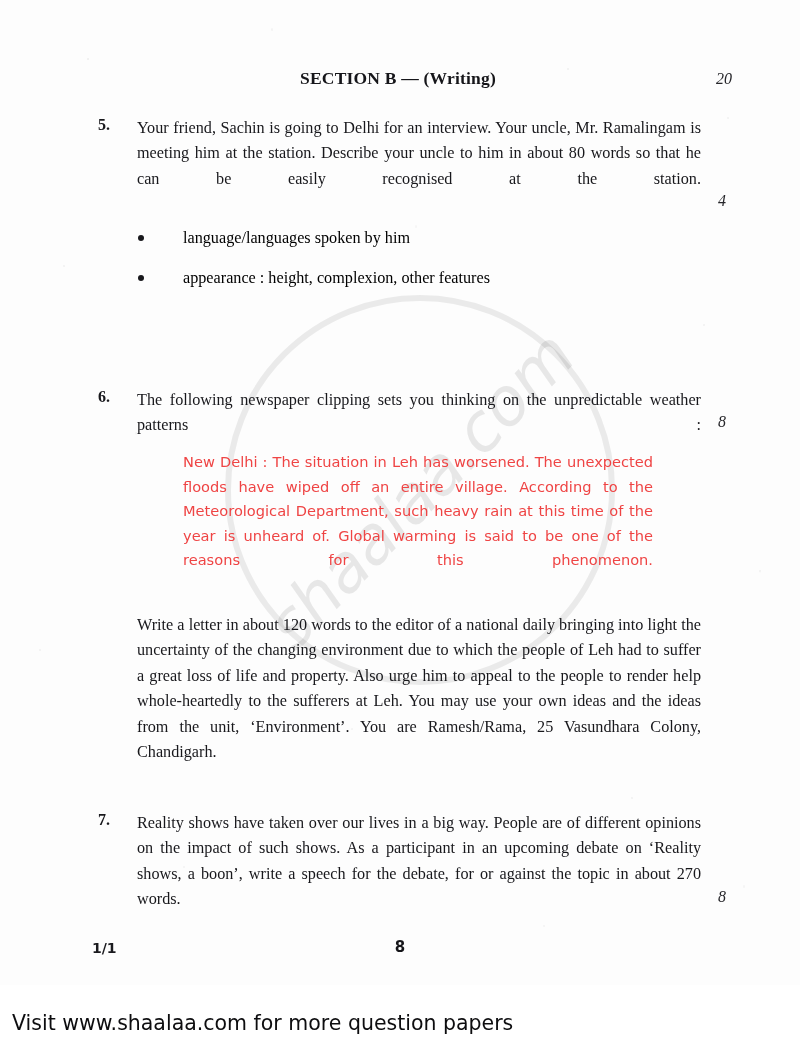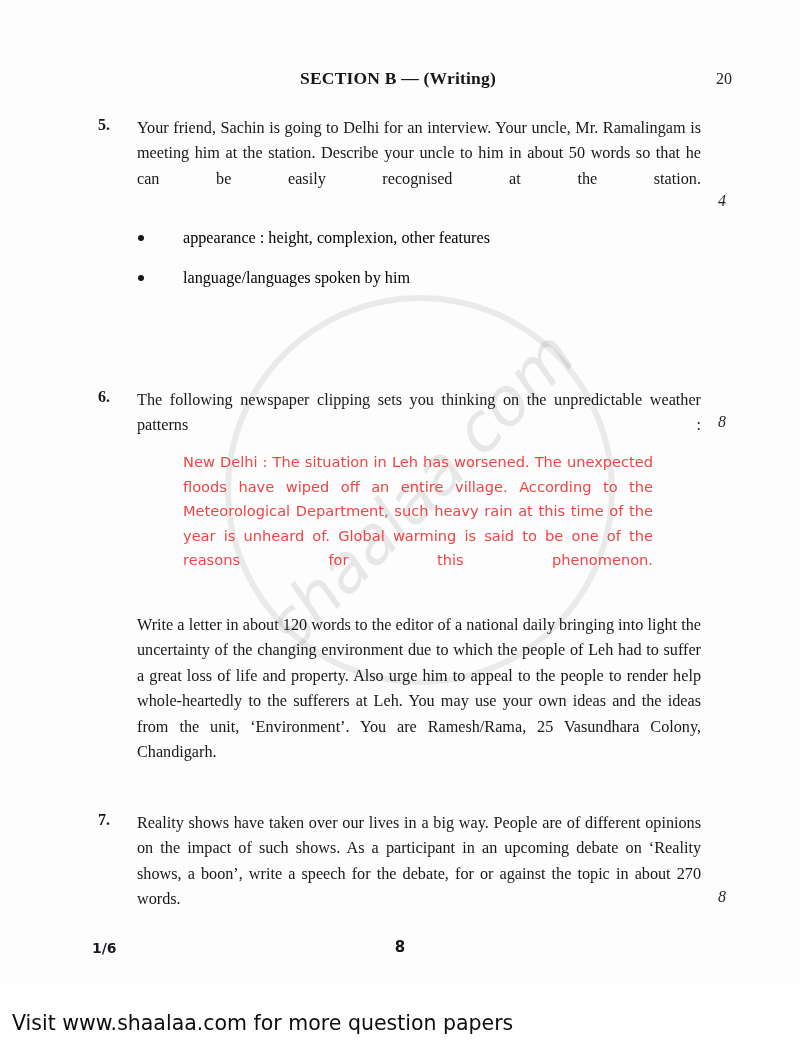--- a/index.html
+++ b/index.html
@@ -101,20 +101,21 @@
     font-size: 17.5px;
     font-weight: bold;
     color: #16161a;
     letter-spacing: 0.2px;
   }
   #header-marks {
     position: absolute;
     left: 716px;
     top: 2px;
     font-size: 16px;
+    font-style: italic;
     color: #26262a;
   }
 
   
   .question {
     position: absolute;
     color: #18181c;
   }
   .q-num {
     position: absolute;
@@ -257,53 +258,53 @@
     <div class="wm-text">shaalaa.com</div>
   </div>
 
   <div id="doc-header">
     <div id="section-heading">SECTION B — (Writing)</div>
     <div id="header-marks">20</div>
   </div>
 
   <div class="question" style="left:98px; top:116px; width:606px;">
     <div class="q-num">5.</div>
-    <div class="q-body lastline-left">Your friend, Sachin is going to Delhi for an interview. Your uncle, Mr. Ramalingam is meeting him at the station. Describe your uncle to him in about 50 words so that he can be easily recognised at the station.</div>
+    <div class="q-body lastline-left">Your friend, Sachin is going to Delhi for an interview. Your uncle, Mr. Ramalingam is meeting him at the station. Describe your uncle to him in about 80 words so that he can be easily recognised at the station.</div>
     <div class="marks" style="left:620px; top:76px;">4</div>
   </div>
 
   <ul class="bullets" style="left:138px; top:226px;">
+    <li>
+      <span class="dot"></span>
+      <span class="btext">language/languages spoken by him</span>
+    </li>
     <li>
       <span class="dot"></span>
       <span class="btext">appearance : height, complexion, other features</span>
     </li>
-    <li>
-      <span class="dot"></span>
-      <span class="btext">language/languages spoken by him</span>
-    </li>
   </ul>
 
   <div class="question" style="left:98px; top:388px; width:606px;">
     <div class="q-num">6.</div>
     <div class="q-body lastline-left">The following newspaper clipping sets you thinking on the unpredictable weather patterns :</div>
     <div class="marks" style="left:620px; top:25px;">8</div>
   </div>
 
   <div id="clipping">New Delhi : The situation in Leh has worsened. The unexpected floods have wiped off an entire village. According to the Meteorological Department, such heavy rain at this time of the year is unheard of. Global warming is said to be one of the reasons for this phenomenon.</div>
 
   <div class="question" style="left:137px; top:613px; width:567px;">
     <div class="q-body lastline-left" style="left:0; width:564px;">Write a letter in about 120 words to the editor of a national daily bringing into light the uncertainty of the changing environment due to which the people of Leh had to suffer a great loss of life and property. Also urge him to appeal to the people to render help whole-heartedly to the sufferers at Leh. You may use your own ideas and the ideas from the unit, ‘Environment’. You are Ramesh/Rama, 25 Vasundhara Colony, Chandigarh.</div>
   </div>
 
   <div class="question" style="left:98px; top:811px; width:606px;">
     <div class="q-num">7.</div>
     <div class="q-body lastline-left">Reality shows have taken over our lives in a big way. People are of different opinions on the impact of such shows. As a participant in an upcoming debate on ‘Reality shows, a boon’, write a speech for the debate, for or against the topic in about 270 words.</div>
     <div class="marks" style="left:620px; top:77px;">8</div>
   </div>
 
-  <div id="footer-left">1/6</div>
+  <div id="footer-left">1/1</div>
   <div id="footer-page">8</div>
 
 </div>
 
 <div id="caption-bar">
   <div id="caption-text">Visit www.shaalaa.com for more question papers</div>
 </div>
 
 </body></html>

